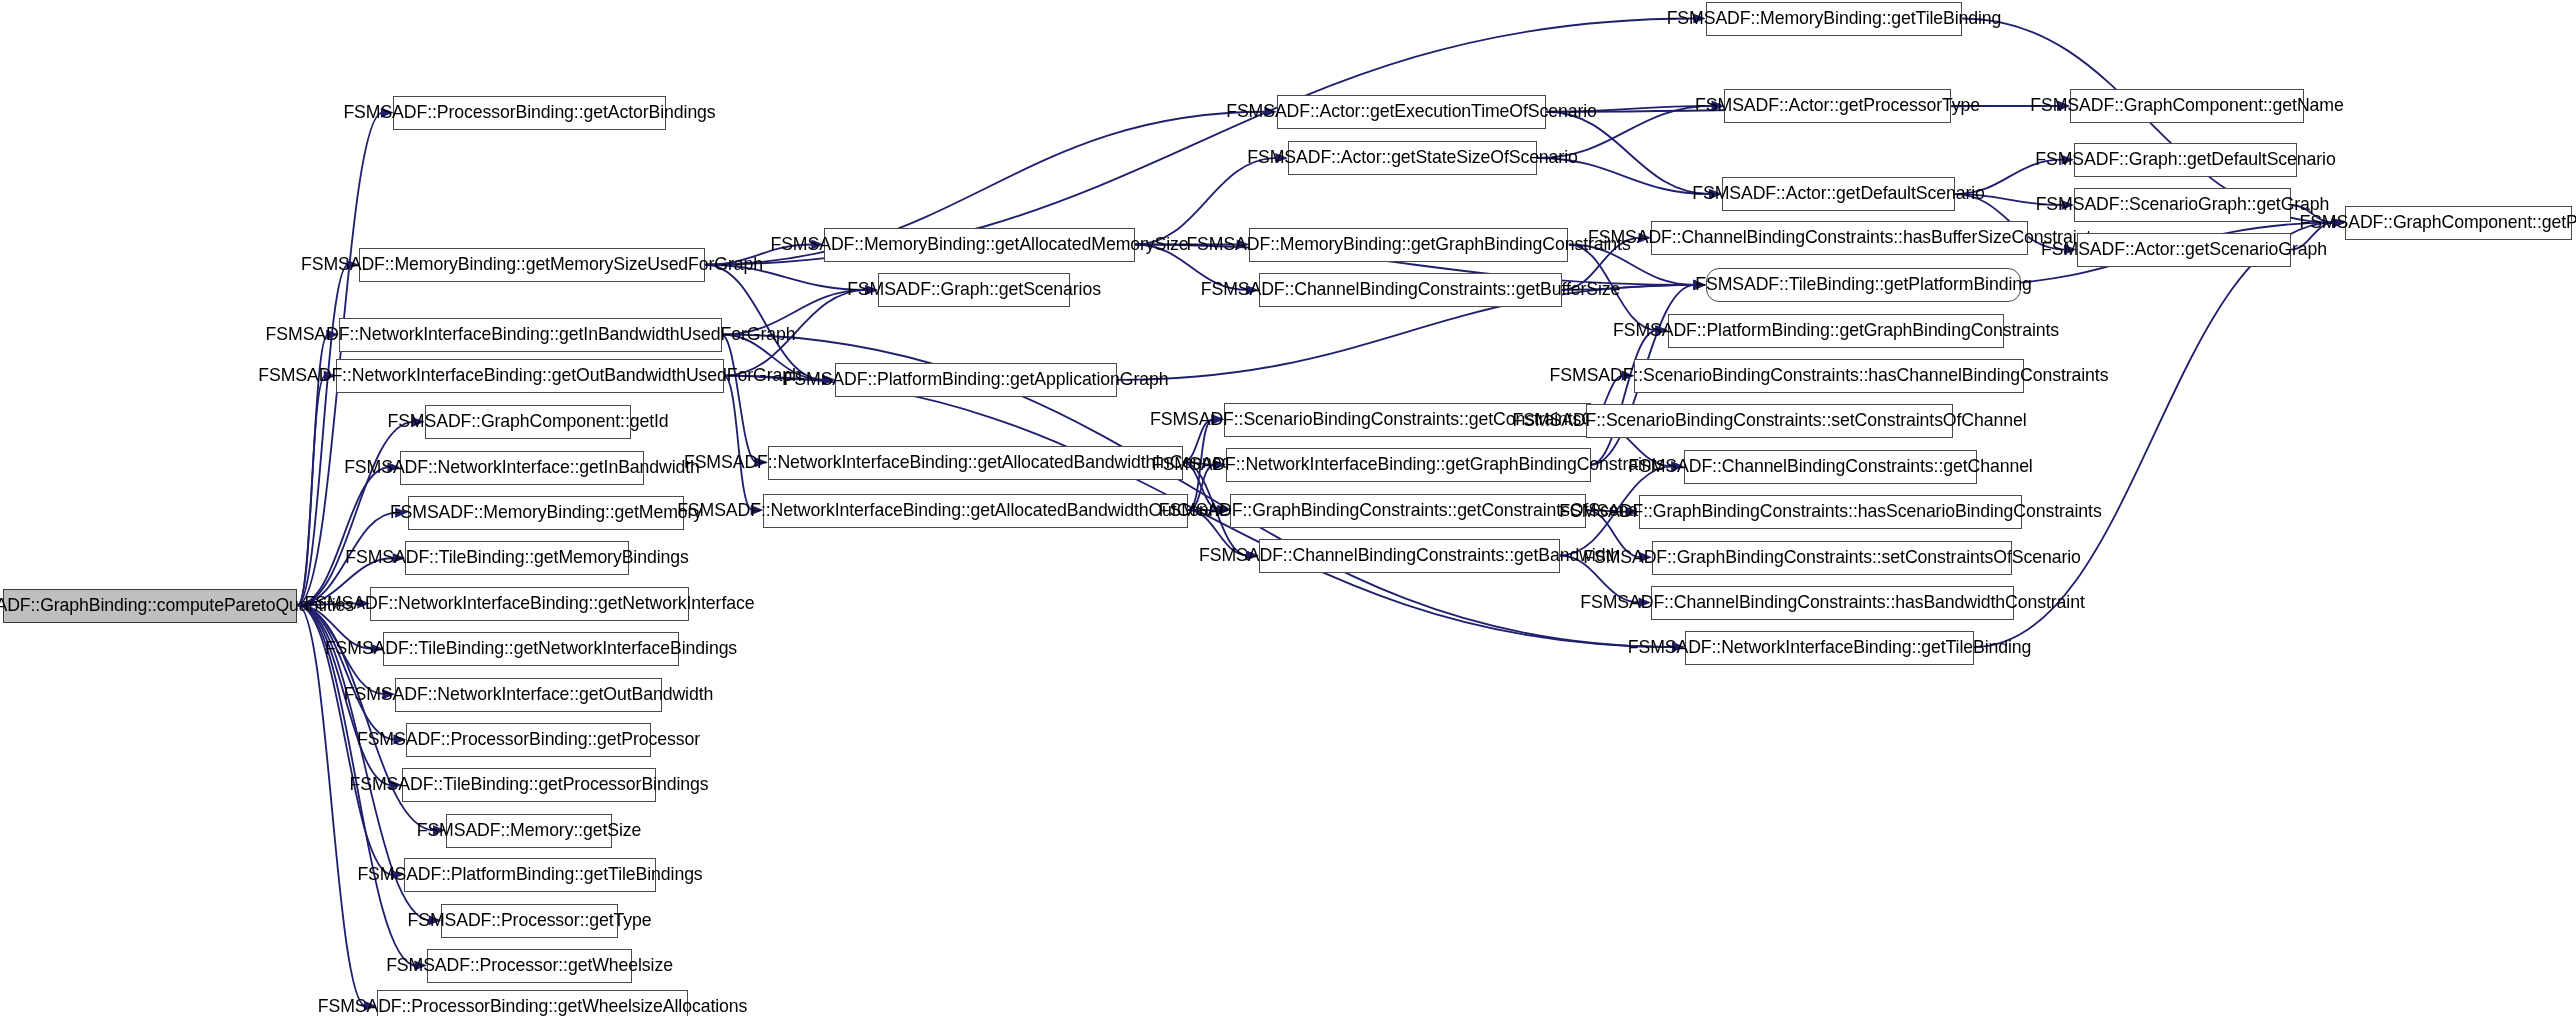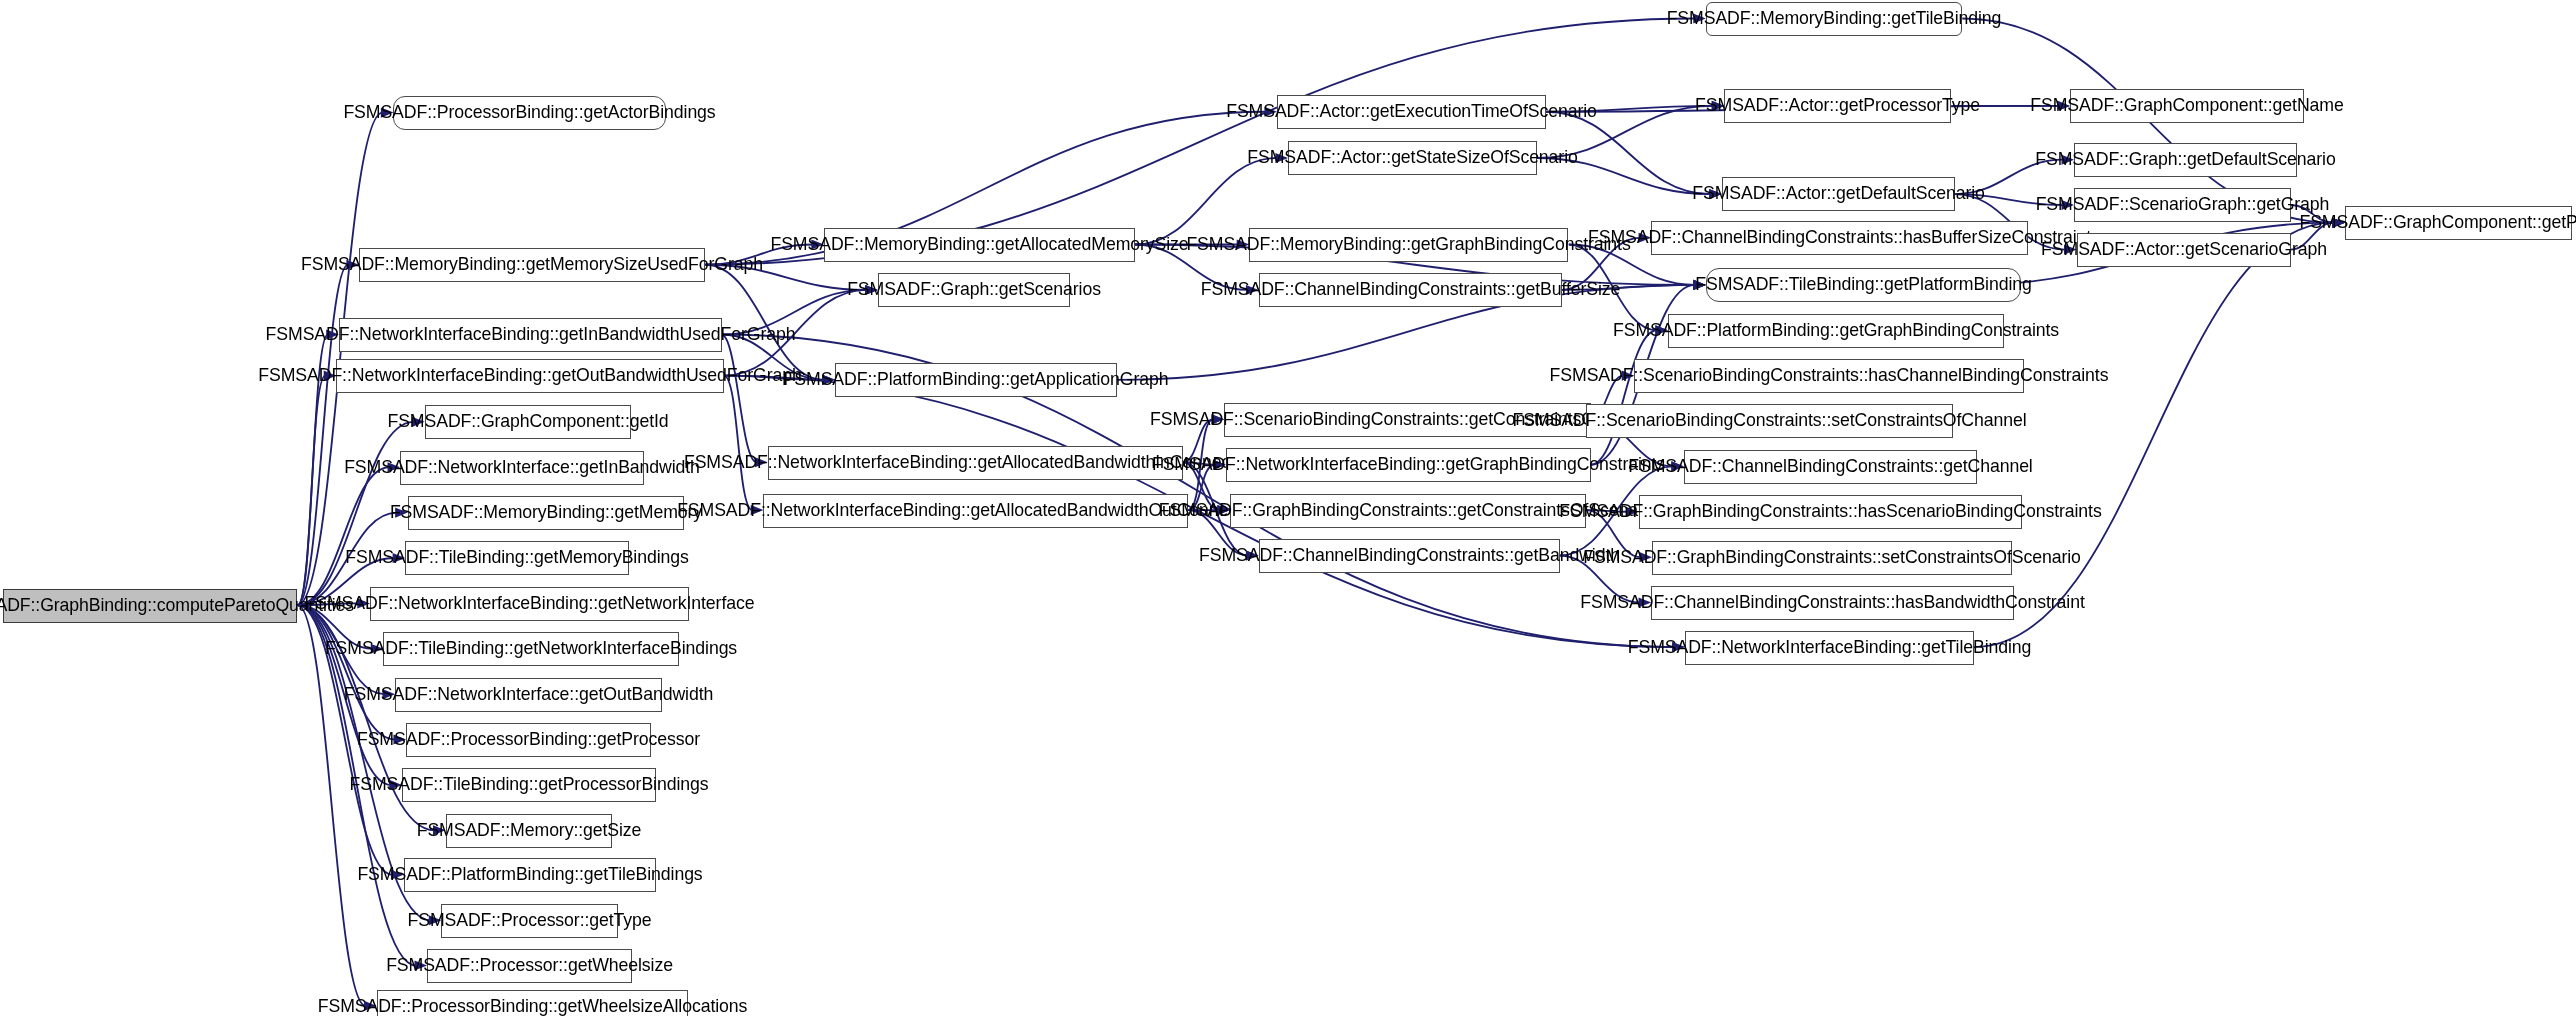--- a/index.html
+++ b/index.html
@@ -198,21 +198,21 @@
       <polygon points="0,0 -15,-6 -15,6" transform="translate(2789 265) rotate(0)" class="arrowhead"></polygon>
       <path class="edge" d="M 2724 297 C 2747.4 297, 2752.6 265, 2776 265"></path>
       <polygon points="0,0 -15,-6 -15,6" transform="translate(2789 265) rotate(0)" class="arrowhead"></polygon>
       <path class="edge" d="M 2348 770 C 2540.6 770, 2583.4 265, 2776 265"></path>
       <polygon points="0,0 -15,-6 -15,6" transform="translate(2789 265) rotate(0)" class="arrowhead"></polygon>
     </svg>
   <div id="node-layer">
       <div class="gnode root" style="left: 3.4px; top: 589px; width: 294px;">
         <span>FSMSADF::GraphBinding::computeParetoQuantities</span>
       </div>
-      <div class="gnode" style="left: 393px; top: 96px; width: 273px; border-radius: 12px;">
+      <div class="gnode" style="left: 393px; top: 96px; width: 273px;">
         <span>FSMSADF::ProcessorBinding::getActorBindings</span>
       </div>
       <div class="gnode" style="left: 359px; top: 248px; width: 346px;">
         <span>FSMSADF::MemoryBinding::getMemorySizeUsedForGraph</span>
       </div>
       <div class="gnode" style="left: 339px; top: 318px; width: 383px;">
         <span>FSMSADF::NetworkInterfaceBinding::getInBandwidthUsedForGraph</span>
       </div>
       <div class="gnode" style="left: 336px; top: 359px; width: 388px;">
         <span>FSMSADF::NetworkInterfaceBinding::getOutBandwidthUsedForGraph</span>
@@ -291,21 +291,21 @@
       </div>
       <div class="gnode" style="left: 1226px; top: 448px; width: 365px;">
         <span>FSMSADF::NetworkInterfaceBinding::getGraphBindingConstraints</span>
       </div>
       <div class="gnode" style="left: 1230px; top: 494px; width: 356px;">
         <span>FSMSADF::GraphBindingConstraints::getConstraintsOfScenario</span>
       </div>
       <div class="gnode" style="left: 1259px; top: 539px; width: 301px;">
         <span>FSMSADF::ChannelBindingConstraints::getBandwidth</span>
       </div>
-      <div class="gnode" style="left: 1706px; top: 1.7px; width: 256px; border-radius: 6px;">
+      <div class="gnode" style="left: 1706px; top: 1.7px; width: 256px;">
         <span>FSMSADF::MemoryBinding::getTileBinding</span>
       </div>
       <div class="gnode" style="left: 1724px; top: 89px; width: 227px;">
         <span>FSMSADF::Actor::getProcessorType</span>
       </div>
       <div class="gnode" style="left: 1722px; top: 177px; width: 233px;">
         <span>FSMSADF::Actor::getDefaultScenario</span>
       </div>
       <div class="gnode" style="left: 1651px; top: 221px; width: 377px;">
         <span>FSMSADF::ChannelBindingConstraints::hasBufferSizeConstraint</span>

